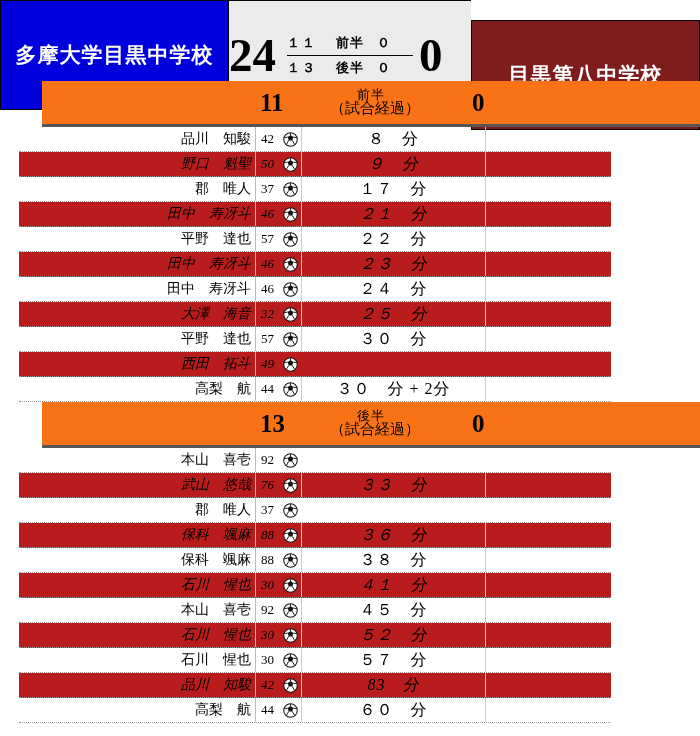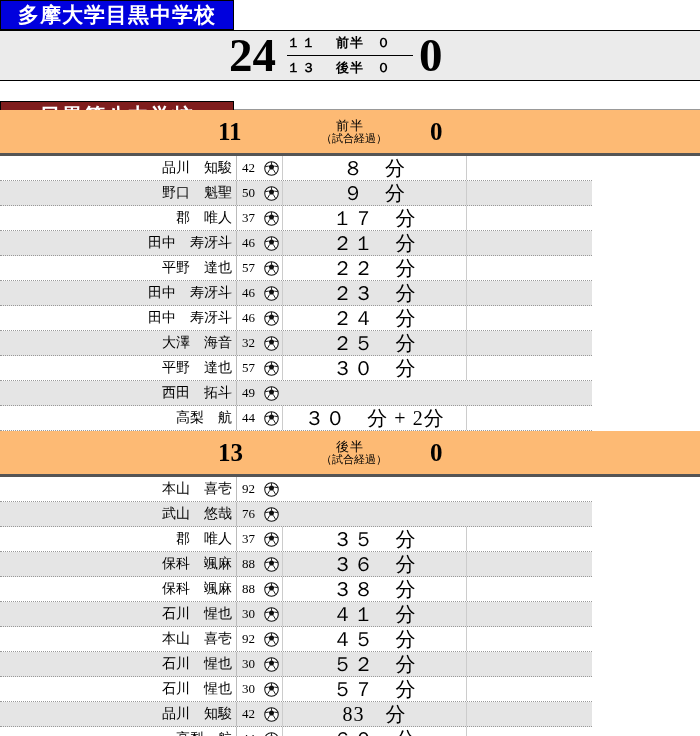--- a/index.html
+++ b/index.html
@@ -19,24 +19,23 @@
     height: 736px;
     position: relative;
     background: #ffffff;
     box-sizing: border-box;
   }
 
   
   .scoreboard {
     display: flex;
     width: 700px;
-    height: 110px;
+    height: 81px;
     box-sizing: border-box;
     border-bottom: 1px solid #999;
-    flex-direction: column;
   }
   .team-box {
     width: 234px;
     height: 110px;
     box-sizing: border-box;
     display: flex;
     align-items: center;
     justify-content: center;
     color: #ffffff;
     font-weight: bold;
@@ -80,26 +79,27 @@
     padding: 3px 0;
     white-space: nowrap;
   }
   .half-row.top { border-bottom: 1px solid #000; }
   .half-row .hs { width: 36px; text-align: left; letter-spacing: 2px;}
   .half-row .hl { width: 54px; text-align: center; letter-spacing: 1px;}
 
   
   .period-banner {
     height: 46px;
-    background: #fdba74;
+    background: #f97316;
     display: flex;
     align-items: center;
     box-sizing: border-box;
     border-bottom: 3px solid #555;
     position: relative;
+    margin-left: 42px;
   }
   .period-banner .pb-score-left {
     position: absolute;
     left: 218px;
     font-size: 25px;
     font-weight: bold;
   }
   .period-banner .pb-score-right {
     position: absolute;
     left: 430px;
@@ -107,32 +107,32 @@
     font-weight: bold;
   }
   .period-banner .pb-label {
     position: absolute;
     left: 0;
     right: 0;
     text-align: center;
     line-height: 1.05;
   }
   .pb-label .pb-main { font-size: 13px; display: block; letter-spacing: 1px;}
-  .pb-label .pb-sub { font-size: 11px; display: block; padding-left: 8px; }
+  .pb-label .pb-sub { font-size: 15px; display: block; padding-left: 8px; }
 
   
-  .rows { width: 592px; }
+  .rows { width: 592px; margin-left: 19px; }
   .goal-row {
     display: flex;
     height: 25px;
     align-items: stretch;
     box-sizing: border-box;
     border-bottom: 1px dotted #999;
   }
-  .goal-row.alt { background: #e5e5e5; }
+  .goal-row.alt { background: #b91c1c; font-style: italic; }
 
   .cell-name {
     width: 236px;
     text-align: right;
     padding-right: 4px;
     font-size: 14px;
     display: flex;
     align-items: center;
     justify-content: flex-end;
     box-sizing: border-box;
@@ -158,21 +158,21 @@
   .ball {
     width: 15px;
     height: 15px;
     display: block;
   }
   .cell-time {
     width: 185px;
     display: flex;
     align-items: center;
     justify-content: center;
-    font-size: 20px;
+    font-size: 16px;
     letter-spacing: 1px;
     box-sizing: border-box;
     border-left: 1px solid #ccc;
     border-right: 1px solid #ccc;
     white-space: nowrap;
   }
   .cell-away {
     flex: 1;
     box-sizing: border-box;
   }
@@ -384,33 +384,33 @@
         <div class="goal-row alt">
           <div class="cell-name">武山　悠哉</div>
           <div class="cell-num">76</div>
           <div class="cell-ball">
             <svg class="ball" viewBox="0 0 16 16" aria-hidden="true">
               <circle cx="8" cy="8" r="7.2" fill="#ffffff" stroke="#111" stroke-width="1.1"></circle>
               <polygon points="8,3.2 11,5.4 9.9,9 6.1,9 5,5.4" fill="#111"></polygon>
               <path d="M8 1.2 L8 3.2 M14.6 6 L11 5.4 M12.4 13.2 L9.9 9 M3.6 13.2 L6.1 9 M1.4 6 L5 5.4" stroke="#111" stroke-width="1"></path>
             </svg>
           </div>
+          <div class="cell-time">３３　分</div>
           <div class="cell-away"></div>
         </div>
         <div class="goal-row">
           <div class="cell-name">郡　唯人</div>
           <div class="cell-num">37</div>
           <div class="cell-ball">
             <svg class="ball" viewBox="0 0 16 16" aria-hidden="true">
               <circle cx="8" cy="8" r="7.2" fill="#ffffff" stroke="#111" stroke-width="1.1"></circle>
               <polygon points="8,3.2 11,5.4 9.9,9 6.1,9 5,5.4" fill="#111"></polygon>
               <path d="M8 1.2 L8 3.2 M14.6 6 L11 5.4 M12.4 13.2 L9.9 9 M3.6 13.2 L6.1 9 M1.4 6 L5 5.4" stroke="#111" stroke-width="1"></path>
             </svg>
           </div>
-          <div class="cell-time">３５　分</div>
           <div class="cell-away"></div>
         </div>
         <div class="goal-row alt">
           <div class="cell-name">保科　颯麻</div>
           <div class="cell-num">88</div>
           <div class="cell-ball">
             <svg class="ball" viewBox="0 0 16 16" aria-hidden="true">
               <circle cx="8" cy="8" r="7.2" fill="#ffffff" stroke="#111" stroke-width="1.1"></circle>
               <polygon points="8,3.2 11,5.4 9.9,9 6.1,9 5,5.4" fill="#111"></polygon>
               <path d="M8 1.2 L8 3.2 M14.6 6 L11 5.4 M12.4 13.2 L9.9 9 M3.6 13.2 L6.1 9 M1.4 6 L5 5.4" stroke="#111" stroke-width="1"></path>

